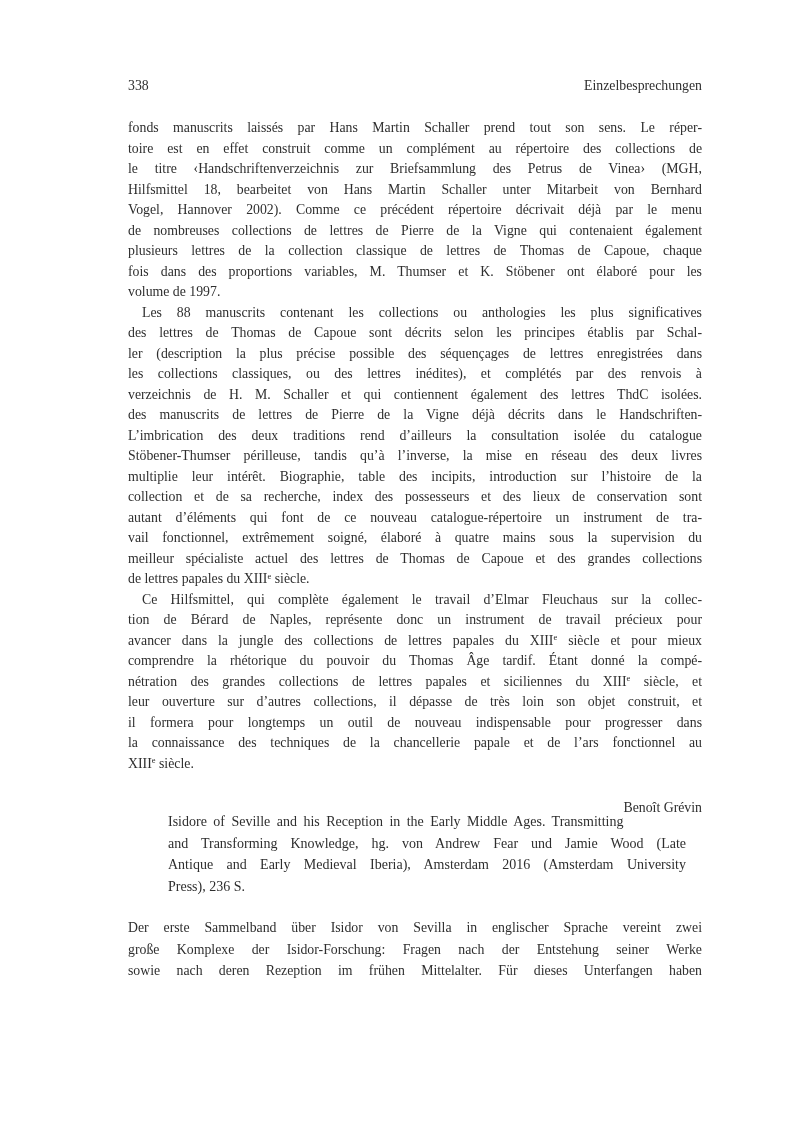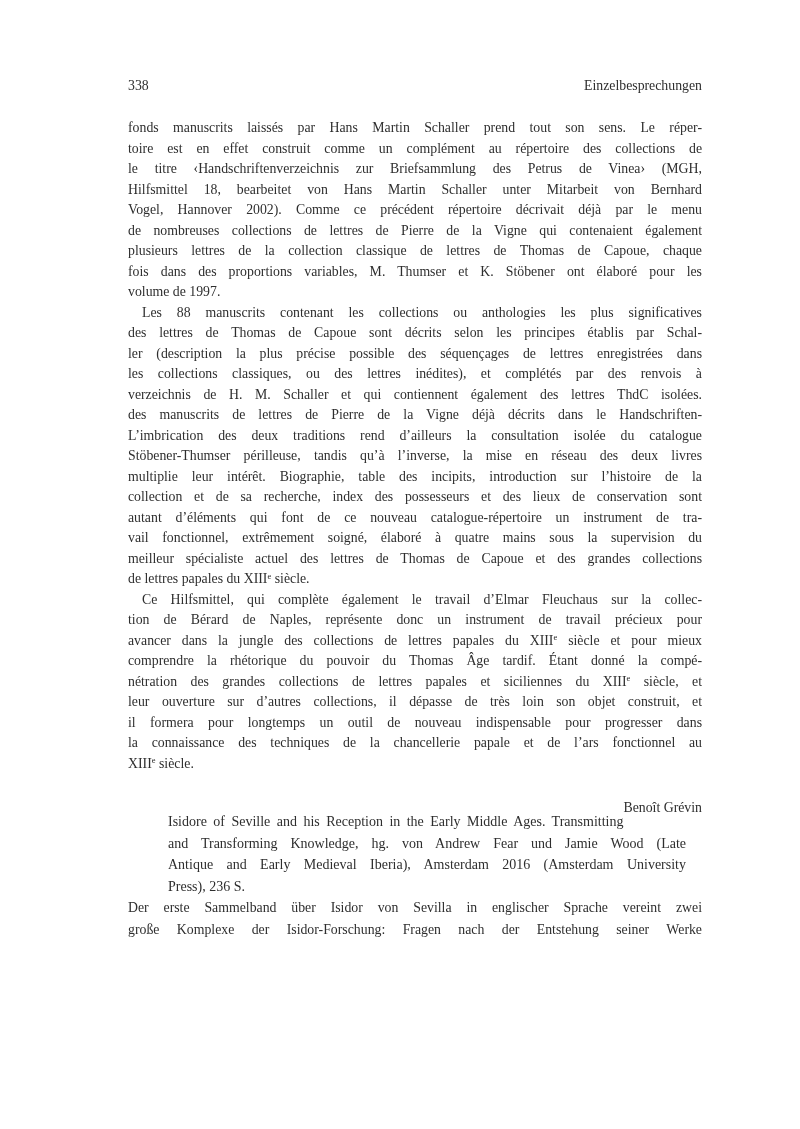--- a/index.html
+++ b/index.html
@@ -42,20 +42,21 @@
     position: relative;
     top: -4.5px;
   }
   .sig { float: right; margin-top: 44px; }
   .biblio {
     margin: 37px 16px 0 40px;
     font-size: 14px;
     line-height: 21.5px;
   }
   .german {
+    margin-top: 20px;
     font-size: 13.8px;
     line-height: 21.5px;
   }
 </style>
 </head>
 <body>
 
 <div class="page">
   <div class="content">
 
@@ -108,16 +109,17 @@
     <div class="biblio">
         <div class="line first"><span>Isidore of Seville and his Reception in the Early Middle Ages. Transmitting</span></div>
         <div class="line"><span>and Transforming Knowledge, hg. von Andrew Fear und Jamie Wood (Late</span></div>
         <div class="line"><span>Antique and Early Medieval Iberia), Amsterdam 2016 (Amsterdam University</span></div>
         <div class="line noj"><span>Press), 236 S.</span></div>
       </div>
 
     <div class="german">
         <div class="line first"><span>Der erste Sammelband über Isidor von Sevilla in englischer Sprache vereint zwei</span></div>
         <div class="line"><span>große Komplexe der Isidor-Forschung: Fragen nach der Entstehung seiner Werke</span></div>
+        <div class="line"><span>sowie nach deren Rezeption im frühen Mittelalter. Für dieses Unterfangen haben</span></div>
       </div>
 
   </div>
 </div>
 
 </body></html>

